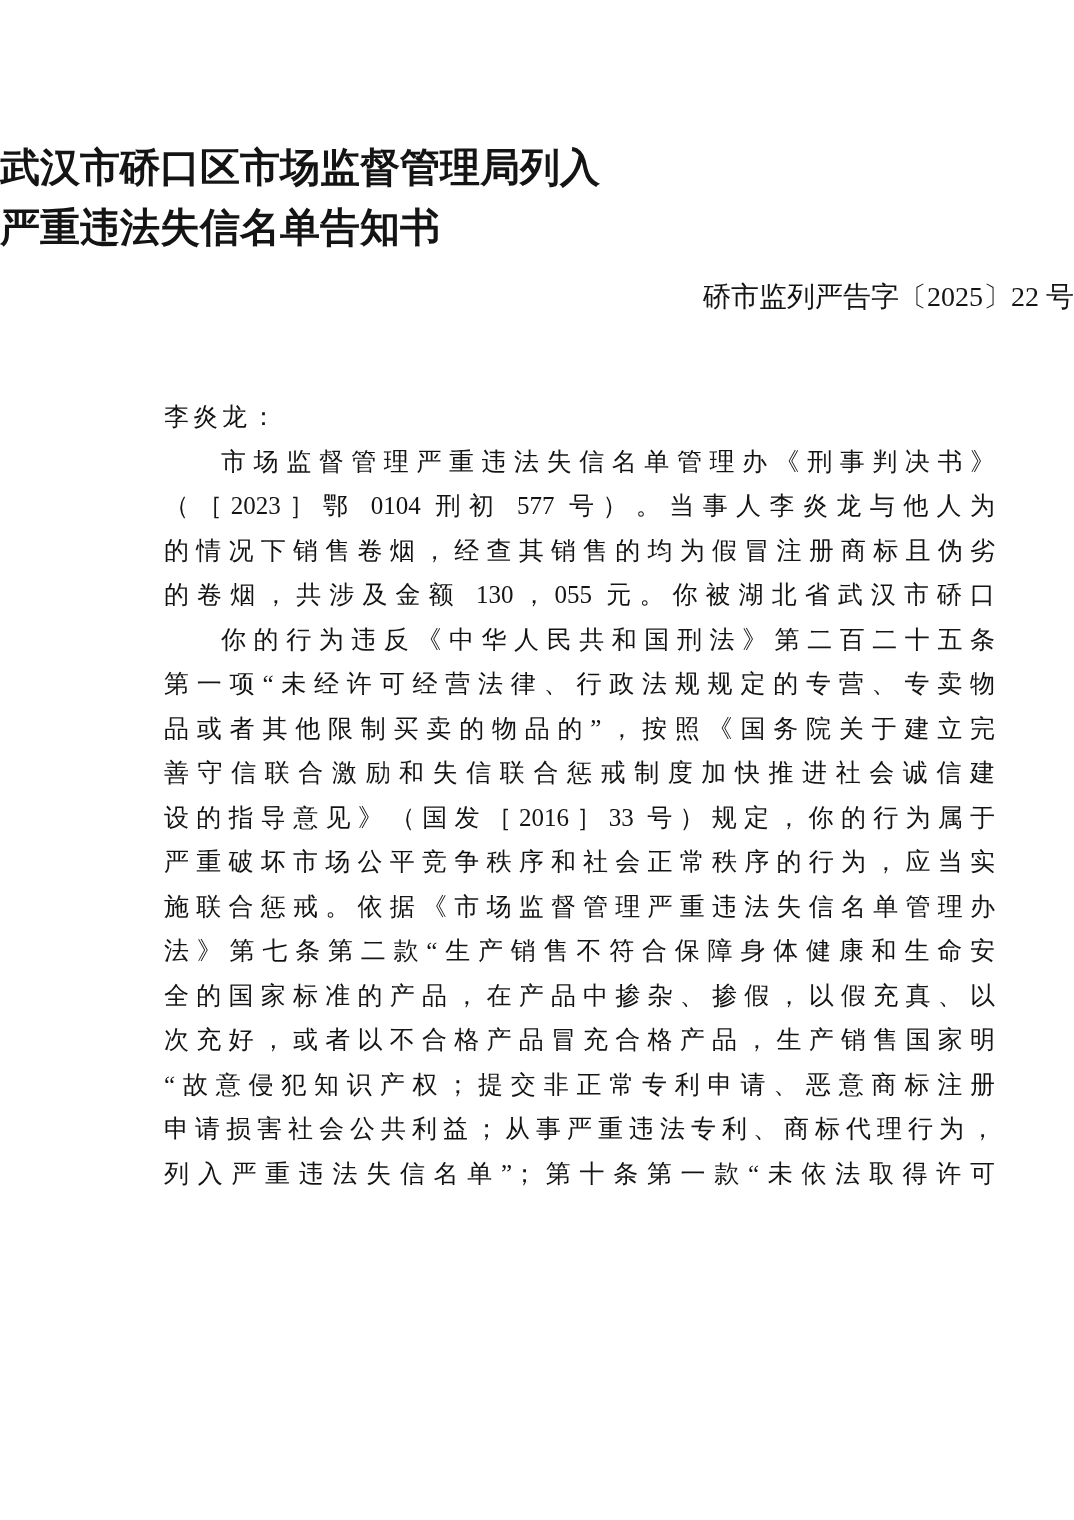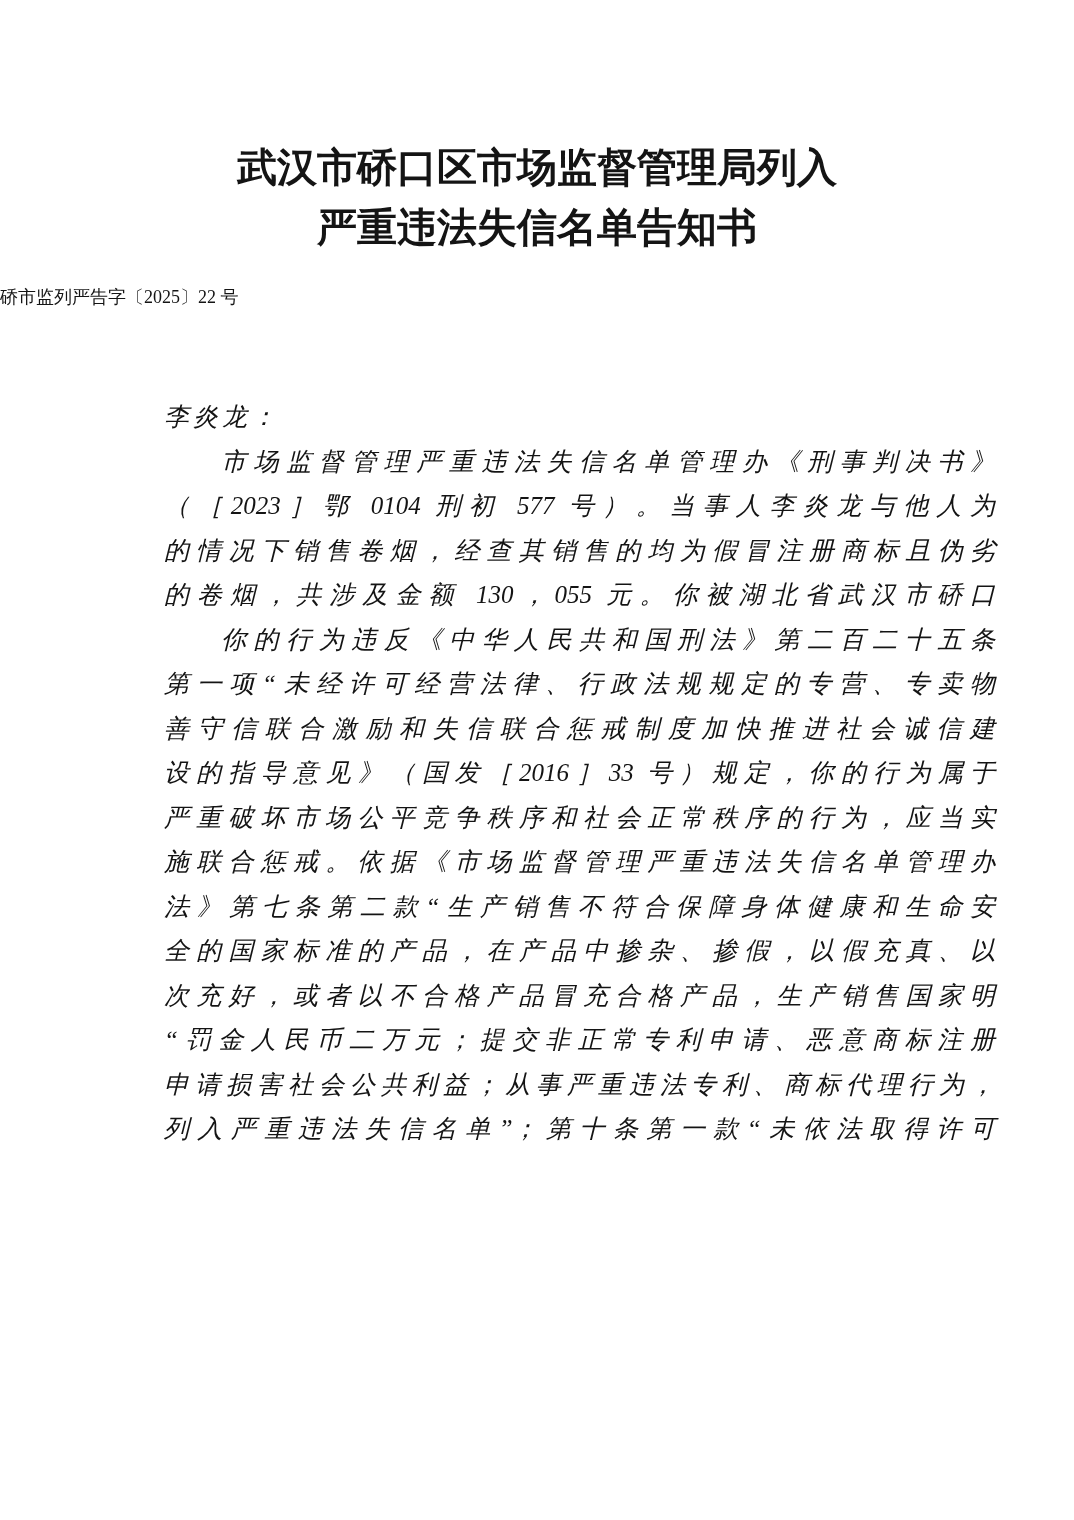--- a/index.html
+++ b/index.html
@@ -9,39 +9,37 @@
     width: 1074px;
     height: 1520px;
     margin: 0 auto;
     background: #ffffff;
     overflow: hidden;
     color: #141414;
     font-family: "Liberation Serif", "DejaVu Serif", serif;
   }
   .doc-title {
     padding-top: 138px;
-    text-align: center;
     font-size: 40px;
     line-height: 60px;
     font-weight: 700;
     letter-spacing: 0px;
   }
   .doc-number {
     margin-top: 21px;
-    text-align: left;
-    font-size: 18px;
+    text-align: right;
+    font-size: 28px;
     line-height: 36px;
     font-weight: 400;
   }
   .content {
     margin: 80px 79px 0 164px; 
     font-size: 25px;
     line-height: 44.5px;
     font-weight: 400;
-    font-style: italic;
   }
   .salutation {
     text-align: left;
     letter-spacing: 4px;
   }
   .line {
     text-align: justify;
     text-align-last: justify;
   }
   .line.indent { text-indent: 57px; }
@@ -66,26 +64,27 @@
 
     <div class="salutation">李炎龙：</div>
 
     <div class="line indent">市场监督管理严重违法失信名单管理办《刑事判决书》</div>
     <div class="line">（［2023］鄂 0104 刑初 577 号）。当事人李炎龙与他人为</div>
     <div class="line">的情况下销售卷烟，经查其销售的均为假冒注册商标且伪劣</div>
     <div class="line">的卷烟，共涉及金额 130，055 元。你被湖北省武汉市硚口</div>
 
     <div class="line indent">你的行为违反《中华人民共和国刑法》第二百二十五条</div>
     <div class="line">第一项“未经许可经营法律、行政法规规定的专营、专卖物</div>
+    <div class="line">品或者其他限制买卖的物品的”，按照《国务院关于建立完</div>
     <div class="line">善守信联合激励和失信联合惩戒制度加快推进社会诚信建</div>
     <div class="line">设的指导意见》（国发［2016］33 号）规定，你的行为属于</div>
     <div class="line">严重破坏市场公平竞争秩序和社会正常秩序的行为，应当实</div>
     <div class="line">施联合惩戒。依据《市场监督管理严重违法失信名单管理办</div>
     <div class="line">法》第七条第二款“生产销售不符合保障身体健康和生命安</div>
     <div class="line">全的国家标准的产品，在产品中掺杂、掺假，以假充真、以</div>
     <div class="line">次充好，或者以不合格产品冒充合格产品，生产销售国家明</div>
-    <div class="line">“罚金人民币二万元；提交非正常专利申请、恶意商标注册</div>
+    <div class="line">“故意侵犯知识产权；提交非正常专利申请、恶意商标注册</div>
     <div class="line">申请损害社会公共利益；从事严重违法专利、商标代理行为，</div>
     <div class="line">列入严重违法失信名单”；第十条第一款“未依法取得许可</div>
 
   </div>
 
 </div>
 
 </body></html>

